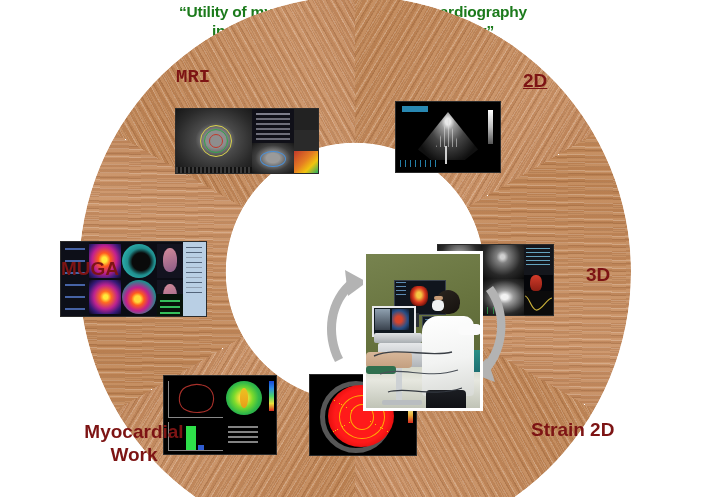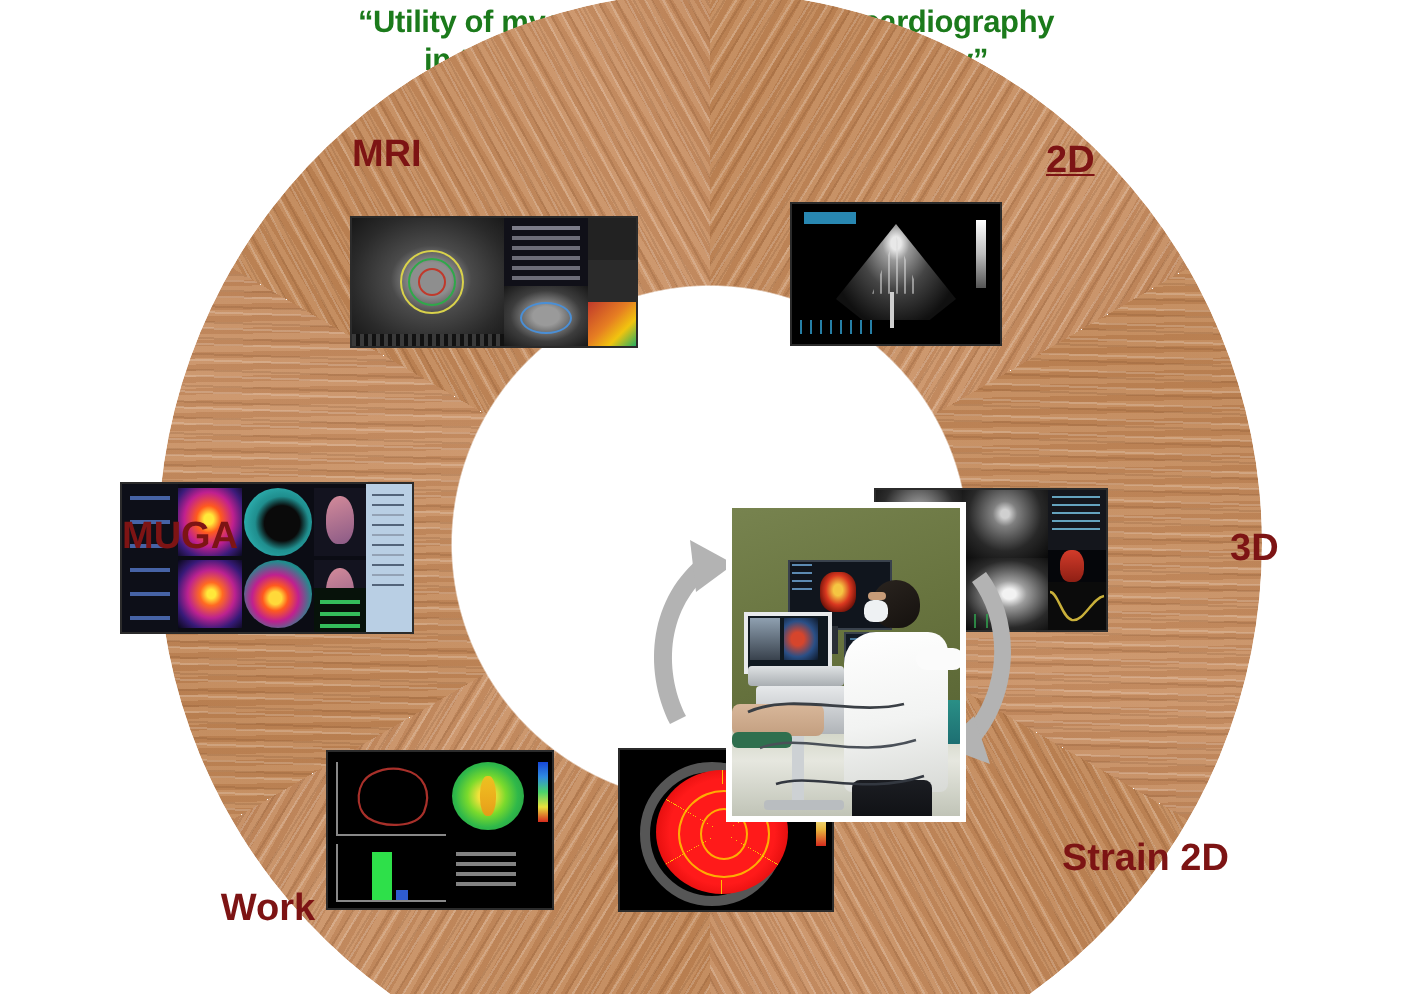--- a/index.html
+++ b/index.html
@@ -256,21 +256,21 @@
         linear-gradient(#1b1d22,#0d0e11);border-radius:4px;"></div>
 
     <svg class="ph" style="left:0;top:86px;" width="120" height="70" viewBox="0 0 120 70">
       <path d="M8 16 C30 6 62 18 86 12" fill="none" stroke="#3a3f45" stroke-width="1.4"></path>
       <path d="M14 34 C36 26 60 40 92 30" fill="none" stroke="#4a5058" stroke-width="1.2"></path>
       <path d="M22 52 C40 46 66 58 96 48" fill="none" stroke="#333840" stroke-width="1.2"></path>
     </svg>
   </div>
 </div>
 
-<div class="lbl" style="left:176px;top:66px;">MRI</div>
+<div class="lbl" style="left:176px;top:66px;font-family:Liberation Mono, monospace;">MRI</div>
 <div class="lbl" style="left:523px;top:69px;text-decoration:underline;">2D</div>
-<div class="lbl" style="left:615px;top:263px;">3D</div>
+<div class="lbl" style="left:586px;top:263px;">3D</div>
 <div class="lbl" style="left:531px;top:418px;">Strain 2D</div>
 <div class="lbl two" style="left:64px;top:420px;width:140px;">
-  <br>
+  <span>Myocardial</span><br>
   <span>Work</span>
 </div>
 <div class="lbl" style="left:61px;top:257px;">MUGA</div>
 
 </body></html>

